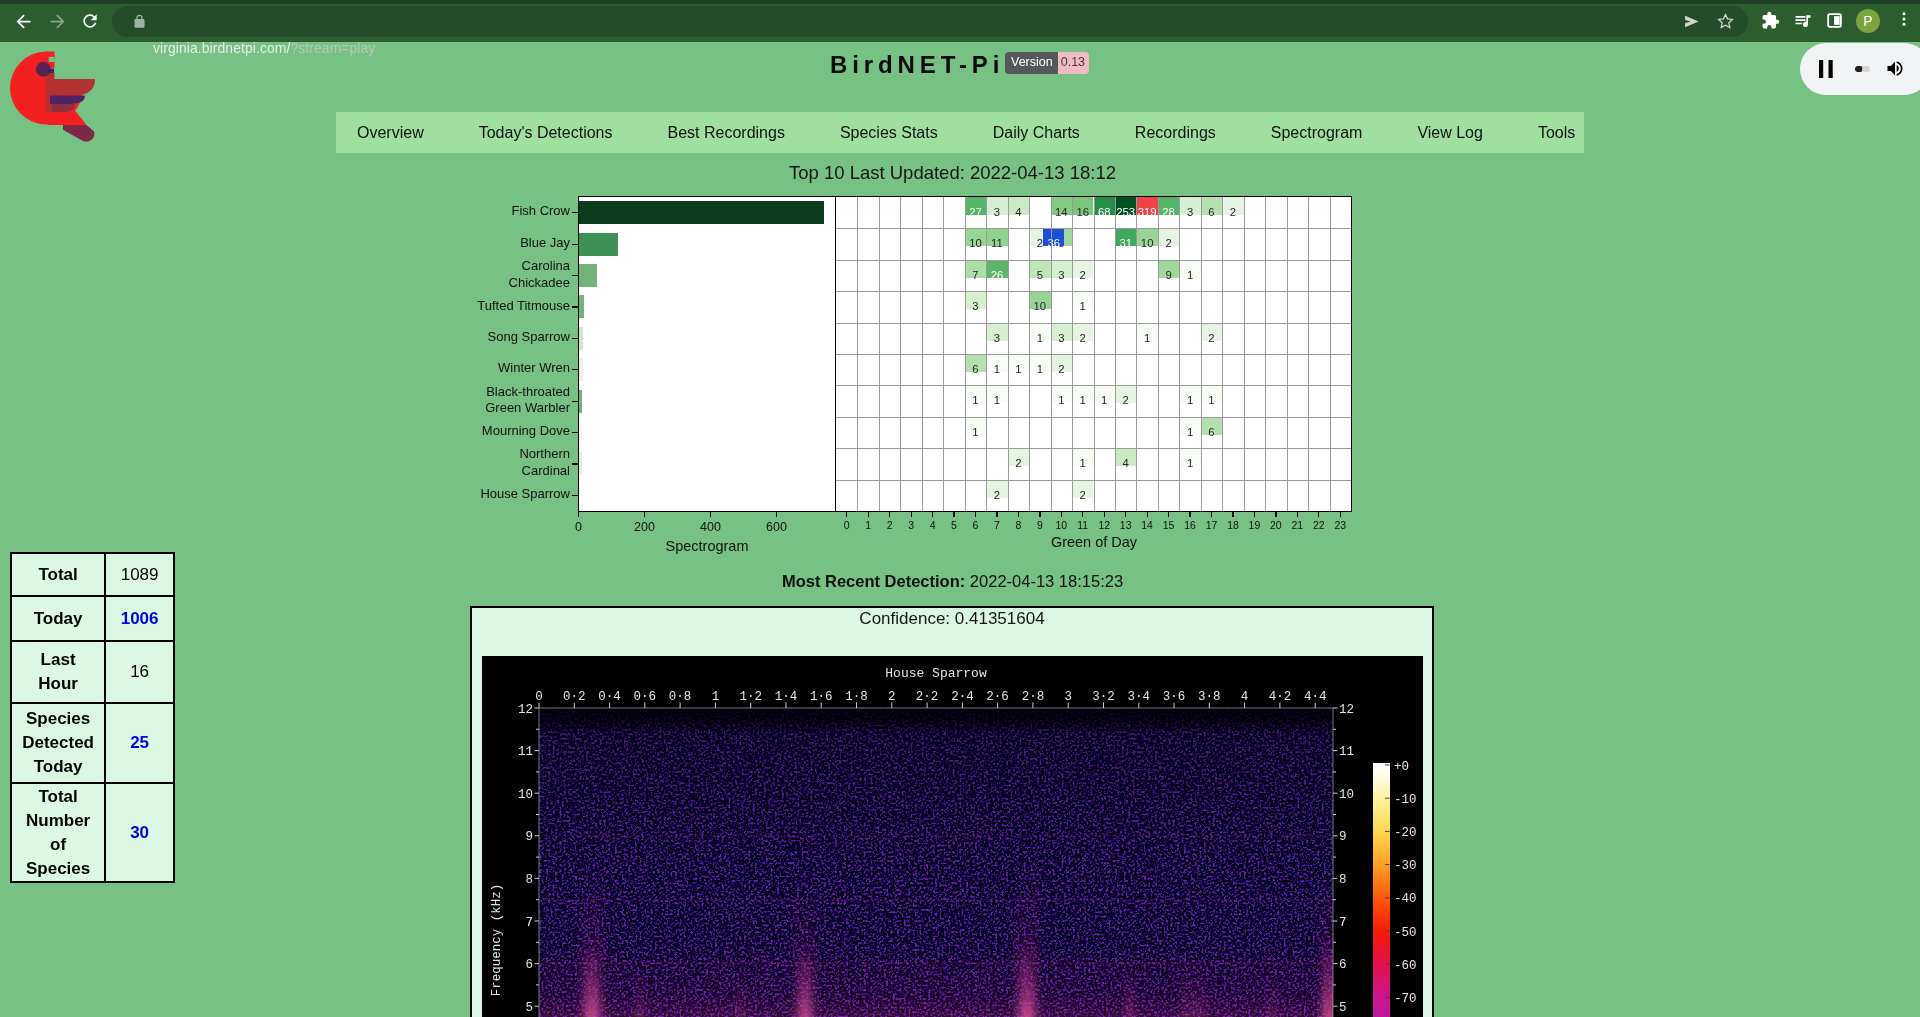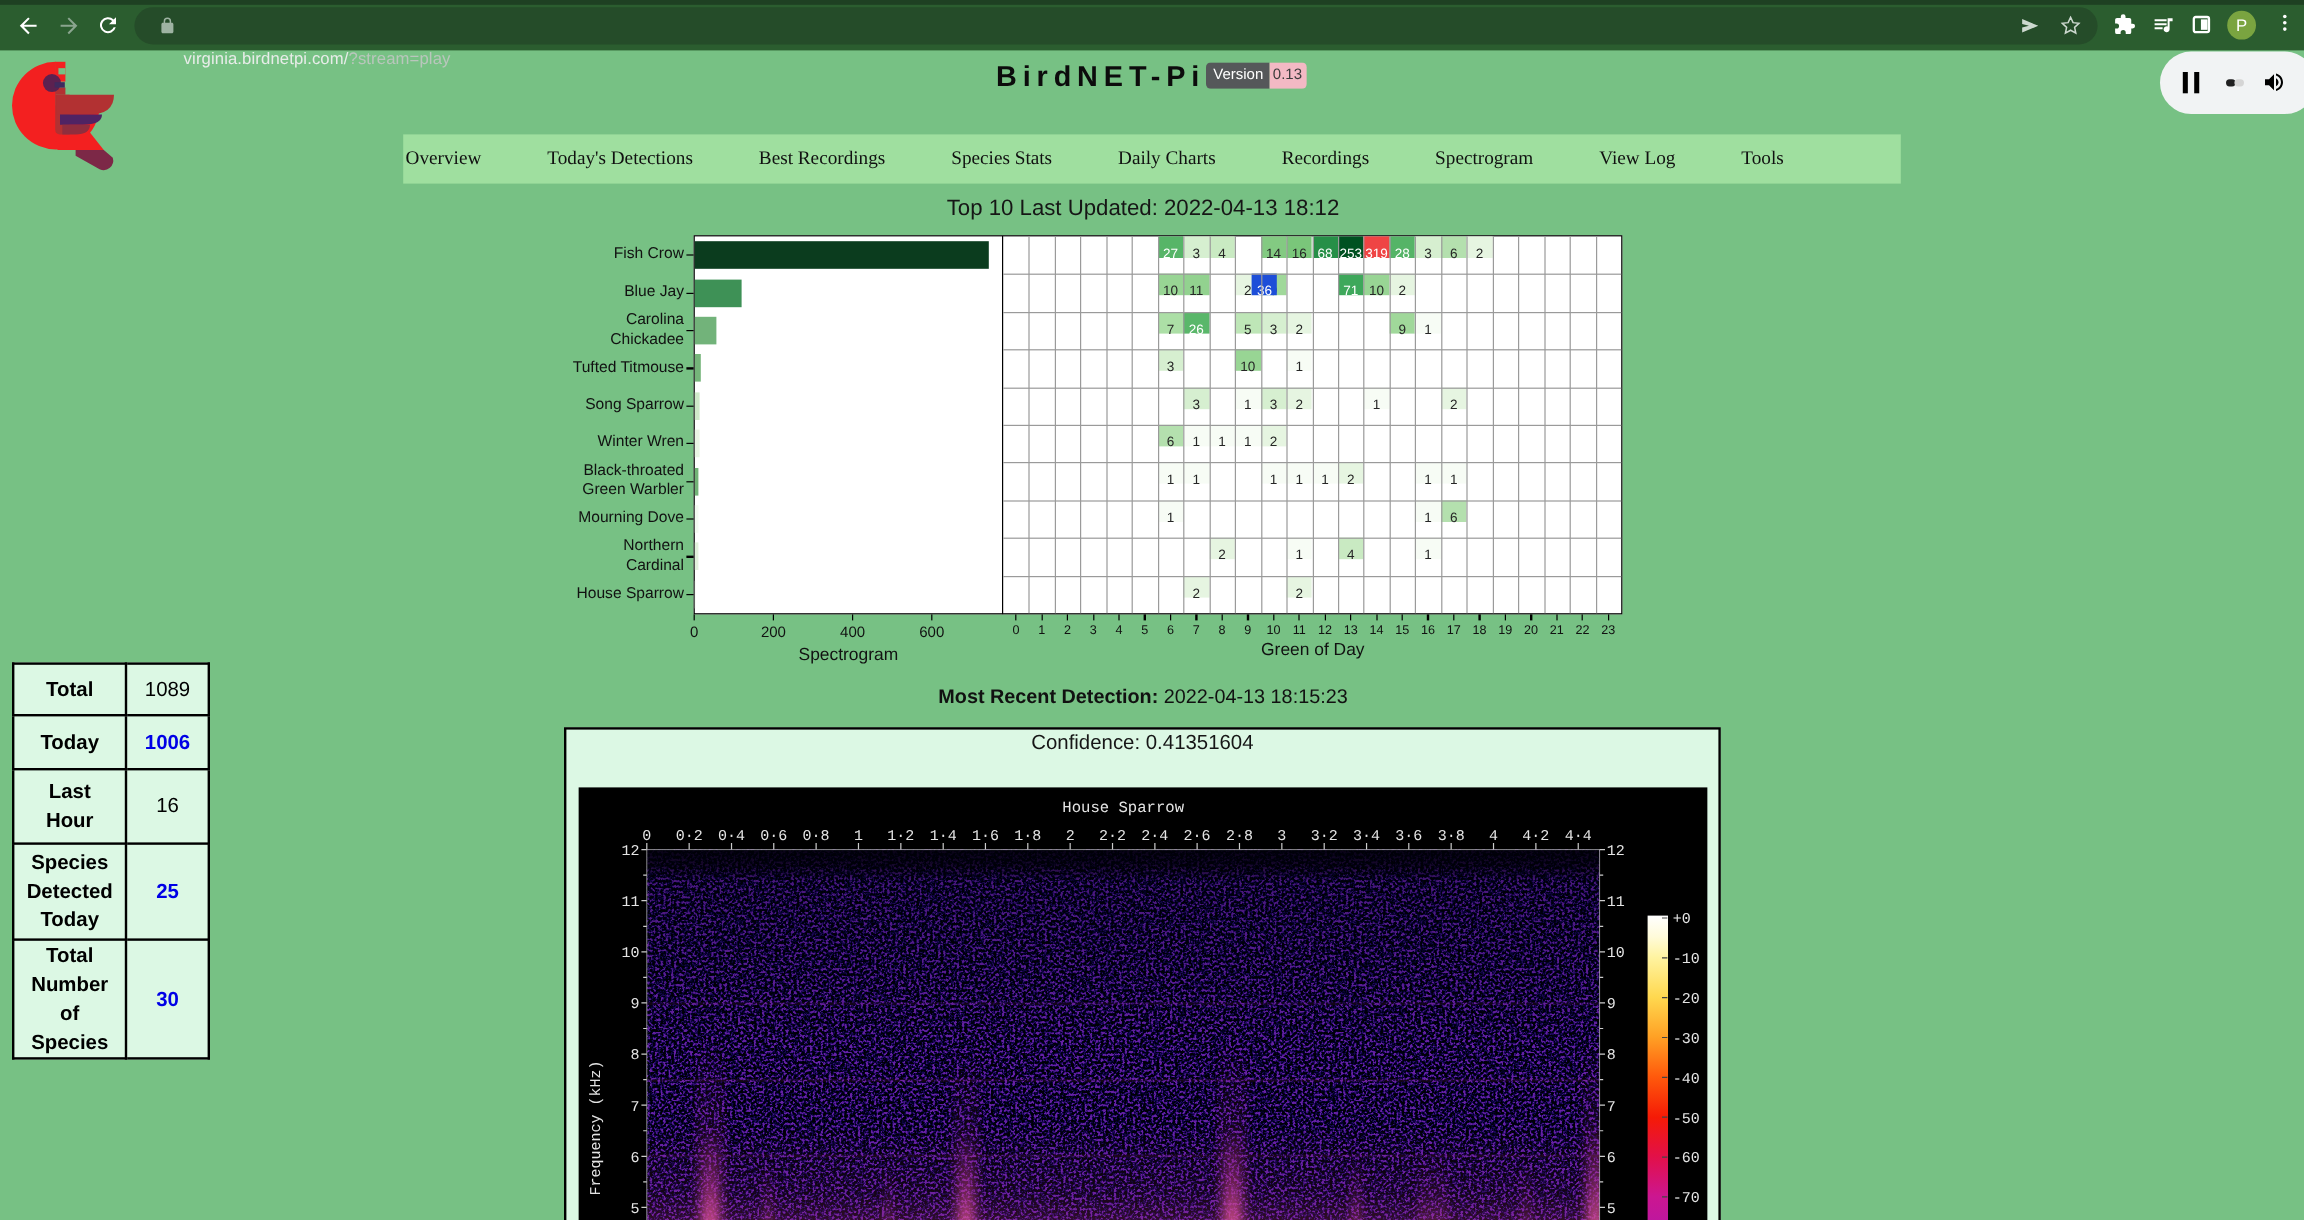--- a/index.html
+++ b/index.html
@@ -9,21 +9,21 @@
 #chrome .topstrip { position:absolute; left:0; top:0; width:1920px; height:4px; background:#1e4022; }
 #urlbar { position:absolute; left:112px; top:6px; width:1636px; height:31px; border-radius:16px; background:#254c29; }
 .cicon { position:absolute; }
 .urltext { position:absolute; left:41px; top:6.5px; font-size:13.9px; letter-spacing:0.1px;margin-top:27px; }
 #profile { position:absolute; left:1856px; top:9px; width:24px; height:24px; border-radius:50%; background:#7aa440; color:#fff; font-size:14px; text-align:center; line-height:24px; }
 #page { position:absolute; left:0; top:42px; width:1920px; height:975px; }
 #verbadge { position:absolute; left:1005px; top:10px; height:22px; border-radius:4px; overflow:hidden; font-size:12.5px; display:flex; }
 #verbadge .v1 { background:#55585a; color:#fff; padding:3px 5px 0 6px; }
 #verbadge .v2 { background:#f3b9c4; color:#3c3c3c; padding:3px 4px 0 3px; }
 #audiopill { position:absolute; left:1800px; top:1px; width:130px; height:52px; border-radius:26px; background:#f1f3f4; }
-#nav { position:absolute; left:336px; top:70px; width:1248px; height:41px; background:#9fdf9f; padding-left:2px; white-space:nowrap;font-family:Liberation Serif, serif; }
+#nav { position:absolute; left:336px; top:70px; width:1248px; height:41px; background:#9fdf9f; padding-left:21px; white-space:nowrap; }
 #nav span { display:inline-block; font-size:16px; color:#111; margin-right:55px; line-height:41px; }
 #nav span:last-child { margin-right:0; }
 #charttitle { position:absolute; left:0; top:120px; width:1905px; text-align:center; font-size:18.5px; color:#161616; }
 .spname { position:absolute; left:370px; width:200px; text-align:right; font-size:13px; line-height:16.5px; color:#111; }
 .hmcell { position:absolute; width:21.46px; height:18px; font-size:11.3px; text-align:center; line-height:31.4px; }
 .xtick { position:absolute; top:478px; width:50px; text-align:center; font-size:12.5px; color:#111; }
 .htick { position:absolute; top:477px; width:20px; text-align:center; font-size:10.5px; color:#111; }
 #stats { position:absolute; left:10px; top:510px; width:165px; border-collapse:collapse; background:#dcf8e4; }
 #stats td { border:2px solid #000; text-align:center; font-size:17px; line-height:24px; padding:0 2px; }
 #stats td.lbl { font-weight:bold; width:95px;border-radius:17px; }
@@ -158,21 +158,21 @@
   <div class="hmcell" style="left:1136.41px;top:155.0px;background:#ef4444;color:#ffffff">319</div>
   <div class="hmcell" style="left:1157.87px;top:155.0px;background:#55b467;color:#ffffff">28</div>
   <div class="hmcell" style="left:1179.33px;top:155.0px;background:#d6efd0;color:#262626">3</div>
   <div class="hmcell" style="left:1200.79px;top:155.0px;background:#b4e0ae;color:#262626">6</div>
   <div class="hmcell" style="left:1222.24px;top:155.0px;background:#e6f5e1;color:#262626">2</div>
   <div class="hmcell" style="left:964.75px;top:186.4px;background:#98d594;color:#262626">10</div>
   <div class="hmcell" style="left:986.21px;top:186.4px;background:#92d28f;color:#262626">11</div>
   <div class="hmcell" style="left:1029.12px;top:186.4px;background:#e6f5e1;color:#262626">2</div>
   <div class="hmcell" style="left:1050.58px;top:186.4px;background:#a0d89a;color:#262626">9</div>
   <div class="hmcell" style="left:1043px;top:186.4px;background:#1d4ed8;color:#ffffff">36</div>
-  <div class="hmcell" style="left:1114.95px;top:186.4px;background:#3ea85b;color:#ffffff">71</div>
+  <div class="hmcell" style="left:1114.95px;top:186.4px;background:#3ea85b;color:#ffffff">31</div>
   <div class="hmcell" style="left:1136.41px;top:186.4px;background:#98d594;color:#262626">10</div>
   <div class="hmcell" style="left:1157.87px;top:186.4px;background:#e6f5e1;color:#262626">2</div>
   <div class="hmcell" style="left:964.75px;top:217.8px;background:#acdfa6;color:#262626">7</div>
   <div class="hmcell" style="left:986.21px;top:217.8px;background:#5ab76a;color:#ffffff">26</div>
   <div class="hmcell" style="left:1029.12px;top:217.8px;background:#bee6b7;color:#262626">5</div>
   <div class="hmcell" style="left:1050.58px;top:217.8px;background:#d6efd0;color:#262626">3</div>
   <div class="hmcell" style="left:1072.04px;top:217.8px;background:#e6f5e1;color:#262626">2</div>
   <div class="hmcell" style="left:1157.87px;top:217.8px;background:#a0d89a;color:#262626">9</div>
   <div class="hmcell" style="left:1179.33px;top:217.8px;background:#f7fcf5;color:#262626">1</div>
   <div class="hmcell" style="left:964.75px;top:249.2px;background:#d6efd0;color:#262626">3</div>

